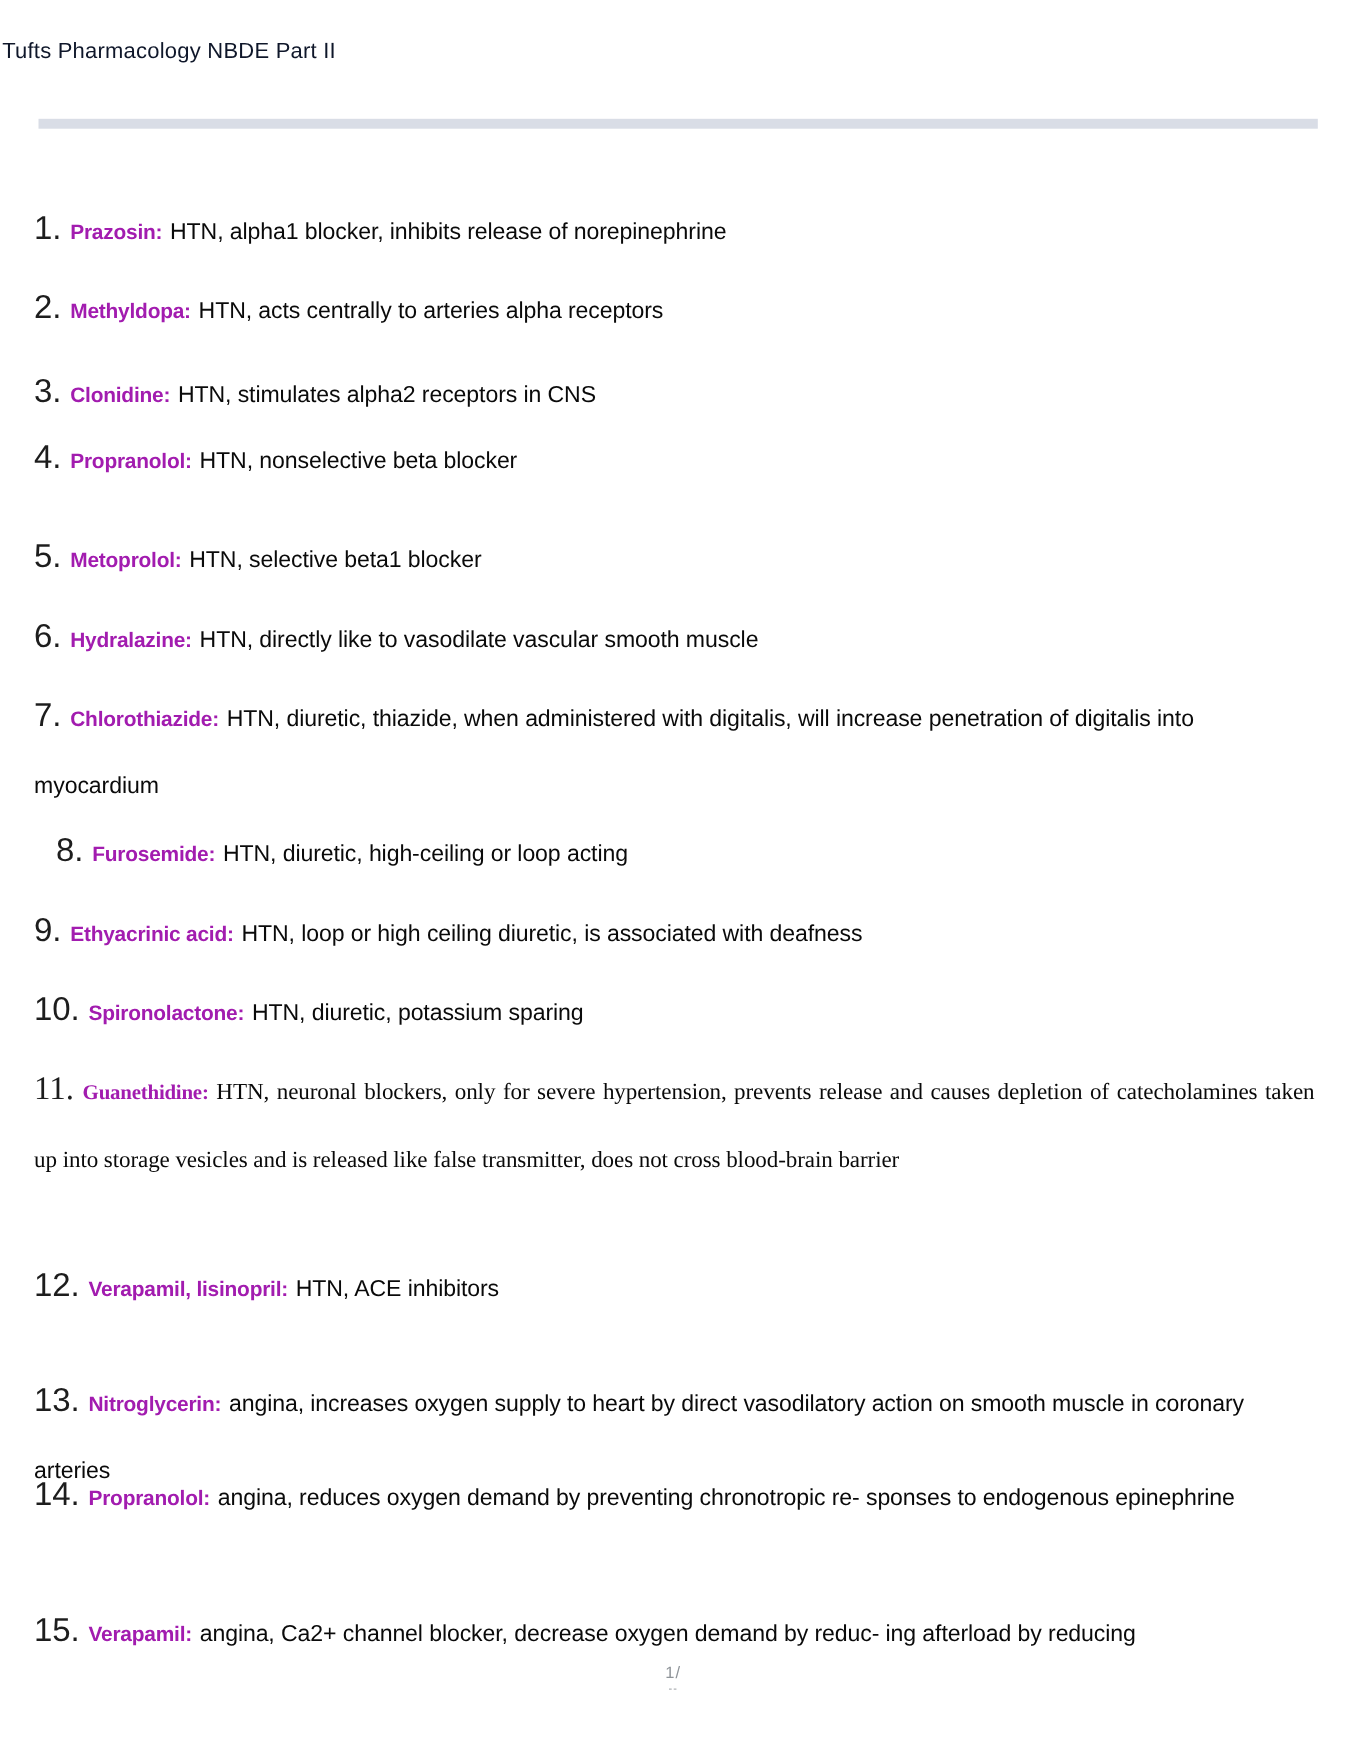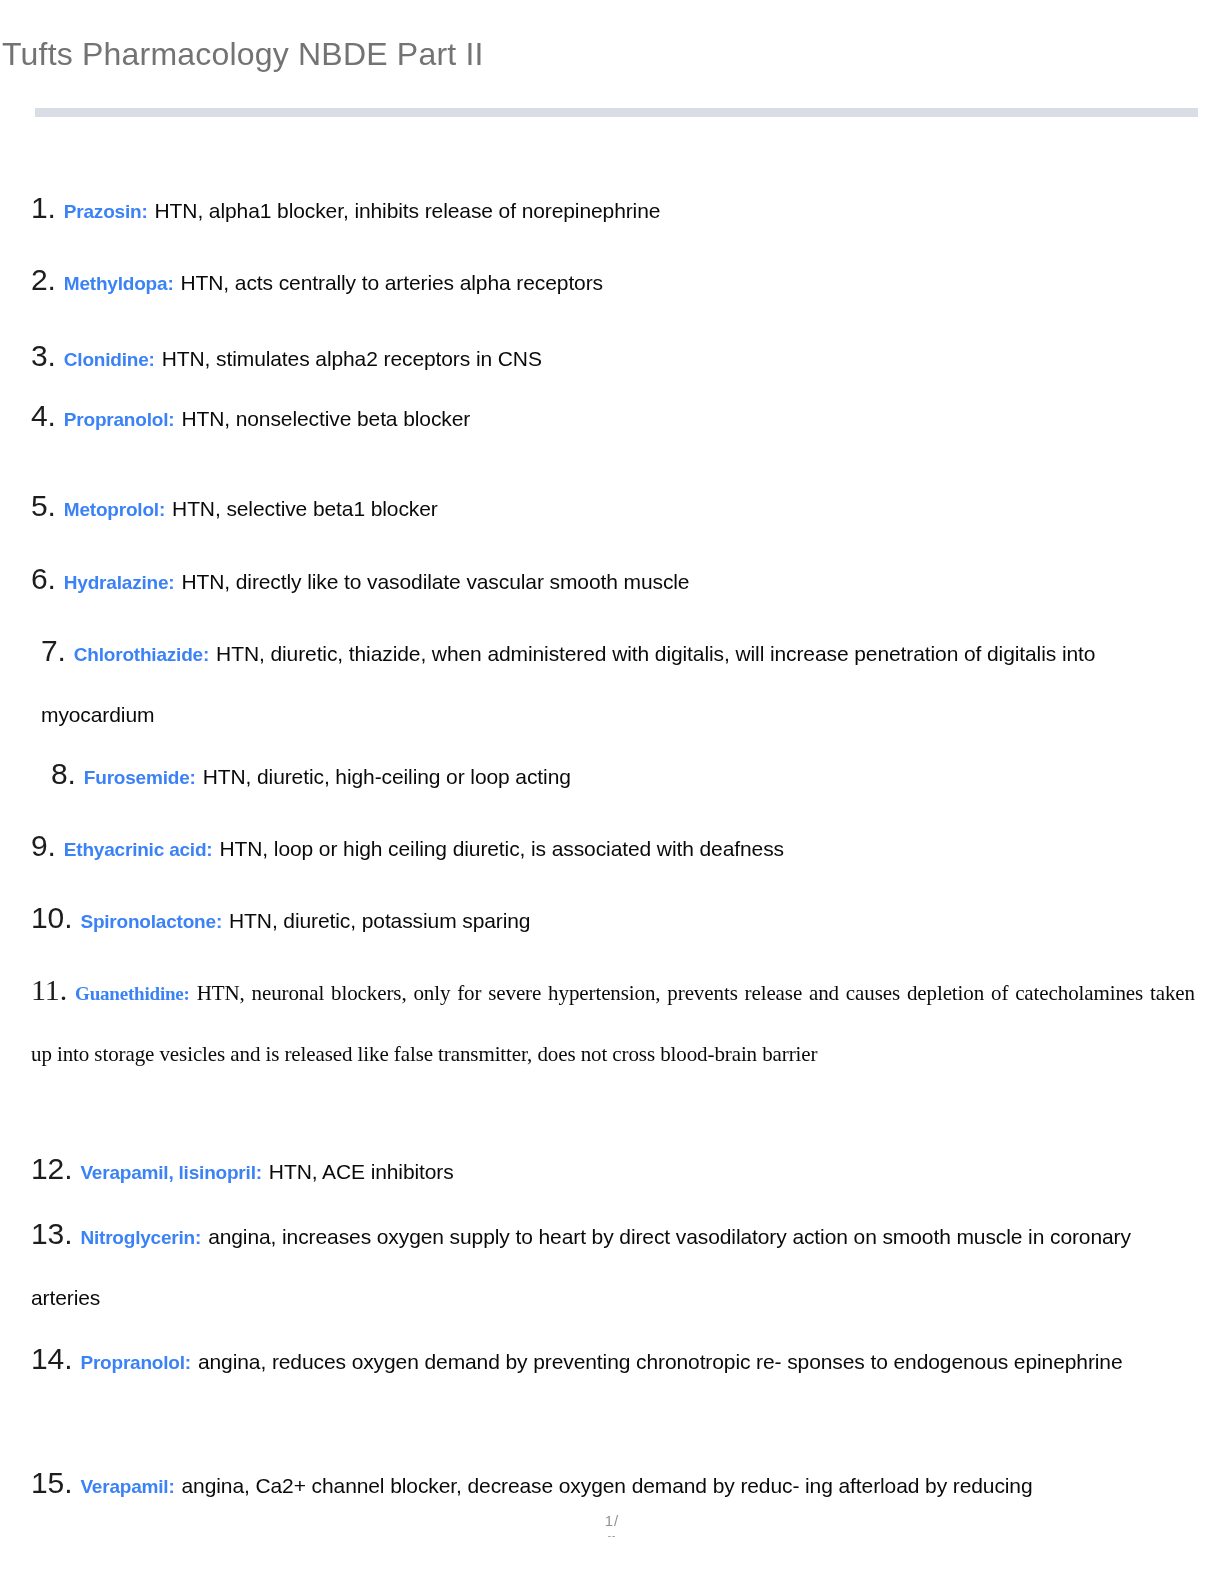--- a/index.html
+++ b/index.html
@@ -10,24 +10,24 @@
     background:#ffffff;
     overflow:hidden;
     font-family:"Liberation Sans","DejaVu Sans",sans-serif;
     color:#0a0a0a;
   }
   .title{
     position:absolute;
     left:2px;
     top:36px;
     margin:0;
-    font-size:32px;
+    font-size:20px;
     font-weight:400;
     letter-spacing:0.2px;
-    color:#737373;
+    color:#0f172a;
     white-space:nowrap;
   }
   .divider{
     position:absolute;
     left:35px;
     top:108px;
     width:1163px;
     height:9px;
     background:#d9dde6;
   }
@@ -46,21 +46,21 @@
   }
   .item .num{
     font-size:30px;
     font-weight:400;
     color:#1d1d1d;
     margin-right:8px;
   }
   .item .term{
     font-size:19px;
     font-weight:700;
-    color:#3b82f6;
+    color:#a21caf;
     margin-right:7px;
     letter-spacing:-0.2px;
   }
   .footer{
     position:absolute;
     left:0;
     top:1513px;
     width:1224px;
     text-align:center;
     color:#8f9499;
@@ -86,27 +86,27 @@
 
   <div class="divider"></div>
 
   <div id="drug-list">
       <div class="item" style="top: 178px;"><span class="num">1.</span><span class="term">Prazosin:</span><span class="desc">HTN, alpha1 blocker, inhibits release of norepinephrine</span></div>
       <div class="item" style="top: 250px;"><span class="num">2.</span><span class="term">Methyldopa:</span><span class="desc">HTN, acts centrally to arteries alpha receptors</span></div>
       <div class="item" style="top: 326px;"><span class="num">3.</span><span class="term">Clonidine:</span><span class="desc">HTN, stimulates alpha2 receptors in CNS</span></div>
       <div class="item" style="top: 386px;"><span class="num">4.</span><span class="term">Propranolol:</span><span class="desc">HTN, nonselective beta blocker</span></div>
       <div class="item" style="top: 476px;"><span class="num">5.</span><span class="term">Metoprolol:</span><span class="desc">HTN, selective beta1 blocker</span></div>
       <div class="item" style="top: 549px;"><span class="num">6.</span><span class="term">Hydralazine:</span><span class="desc">HTN, directly like to vasodilate vascular smooth muscle</span></div>
-      <div class="item" style="top: 621px; width: 1110px; margin-left: 10px;"><span class="num">7.</span><span class="term">Chlorothiazide:</span><span class="desc">HTN, diuretic, thiazide, when administered with digitalis, will increase penetration of digitalis into myocardium</span></div>
+      <div class="item" style="top: 621px; width: 1110px;"><span class="num">7.</span><span class="term">Chlorothiazide:</span><span class="desc">HTN, diuretic, thiazide, when administered with digitalis, will increase penetration of digitalis into myocardium</span></div>
       <div class="item" style="top: 744px; margin-left: 20px;"><span class="num">8.</span><span class="term">Furosemide:</span><span class="desc">HTN, diuretic, high-ceiling or loop acting</span></div>
       <div class="item" style="top: 816px;"><span class="num">9.</span><span class="term">Ethyacrinic acid:</span><span class="desc">HTN, loop or high ceiling diuretic, is associated with deafness</span></div>
       <div class="item" style="top: 888px;"><span class="num">10.</span><span class="term">Spironolactone:</span><span class="desc">HTN, diuretic, potassium sparing</span></div>
       <div class="item justified" style="top: 960px; font-family: Liberation Serif, serif;"><span class="num">11.</span><span class="term">Guanethidine:</span><span class="desc">HTN, neuronal blockers, only for severe hypertension, prevents release and causes depletion of catecholamines taken up into storage vesicles and is released like false transmitter, does not cross blood-brain barrier</span></div>
       <div class="item" style="top: 1139px;"><span class="num">12.</span><span class="term">Verapamil, lisinopril:</span><span class="desc">HTN, ACE inhibitors</span></div>
-      <div class="item" style="top: 1204px;"><span class="num">13.</span><span class="term">Nitroglycerin:</span><span class="desc">angina, increases oxygen supply to heart by direct vasodilatory action on smooth muscle in coronary arteries</span></div>
+      <div class="item" style="top: 1244px;"><span class="num">13.</span><span class="term">Nitroglycerin:</span><span class="desc">angina, increases oxygen supply to heart by direct vasodilatory action on smooth muscle in coronary arteries</span></div>
       <div class="item" style="top: 1329px;"><span class="num">14.</span><span class="term">Propranolol:</span><span class="desc">angina, reduces oxygen demand by preventing chronotropic re- sponses to endogenous epinephrine</span></div>
       <div class="item" style="top: 1453px;"><span class="num">15.</span><span class="term">Verapamil:</span><span class="desc">angina, Ca2+ channel blocker, decrease oxygen demand by reduc- ing afterload by reducing</span></div>
     </div>
 
   <div class="footer">
     <div class="page-indicator">1/</div>
     <div class="page-indicator-sub">--</div>
   </div>
 
 </div>

